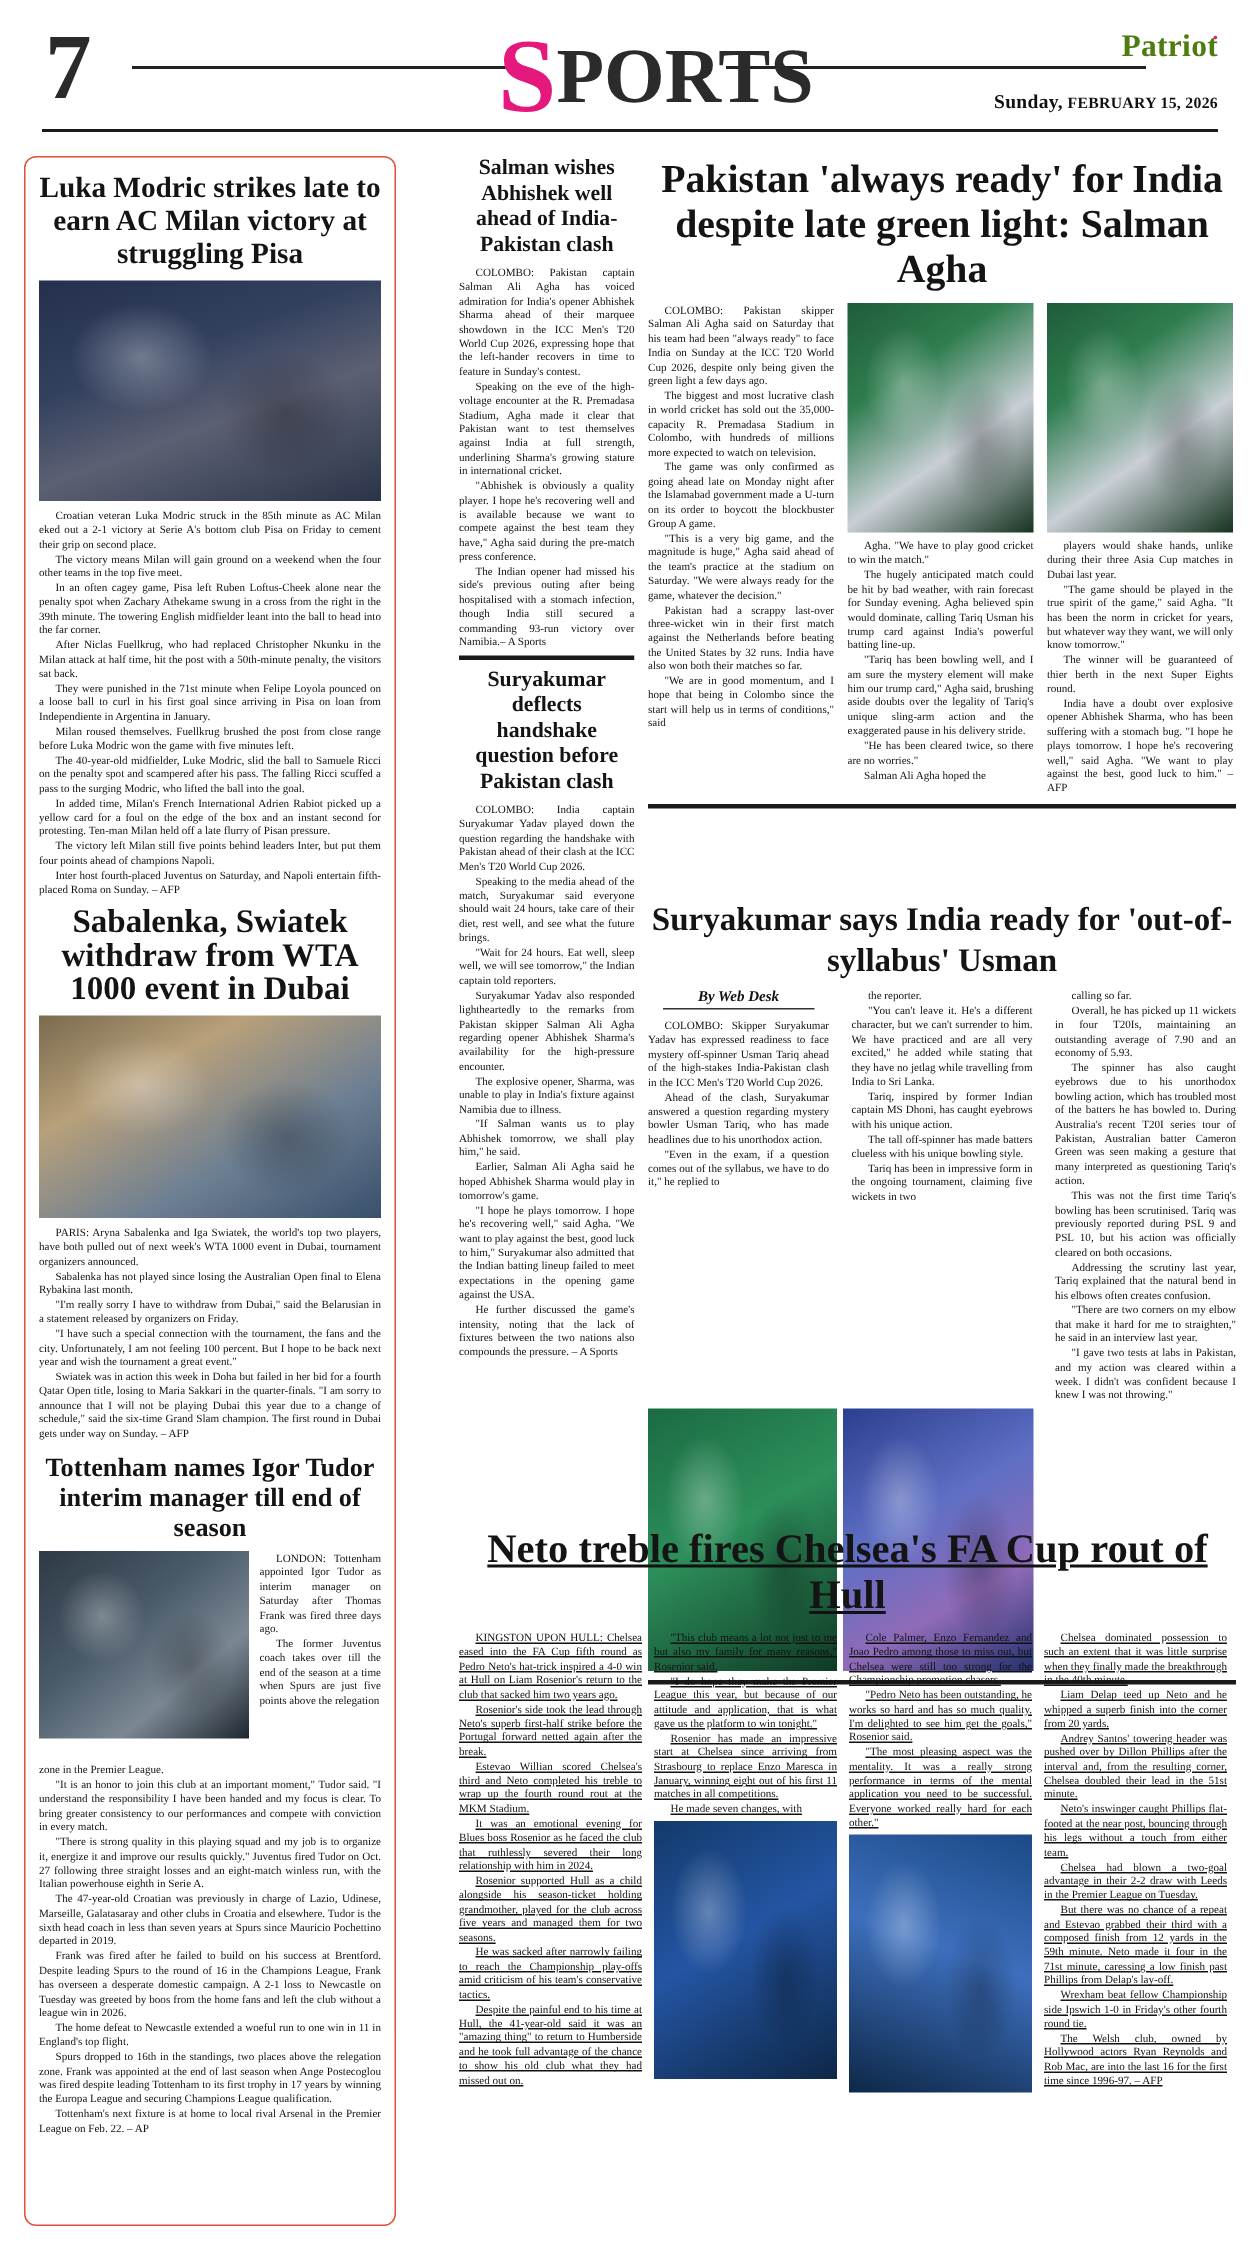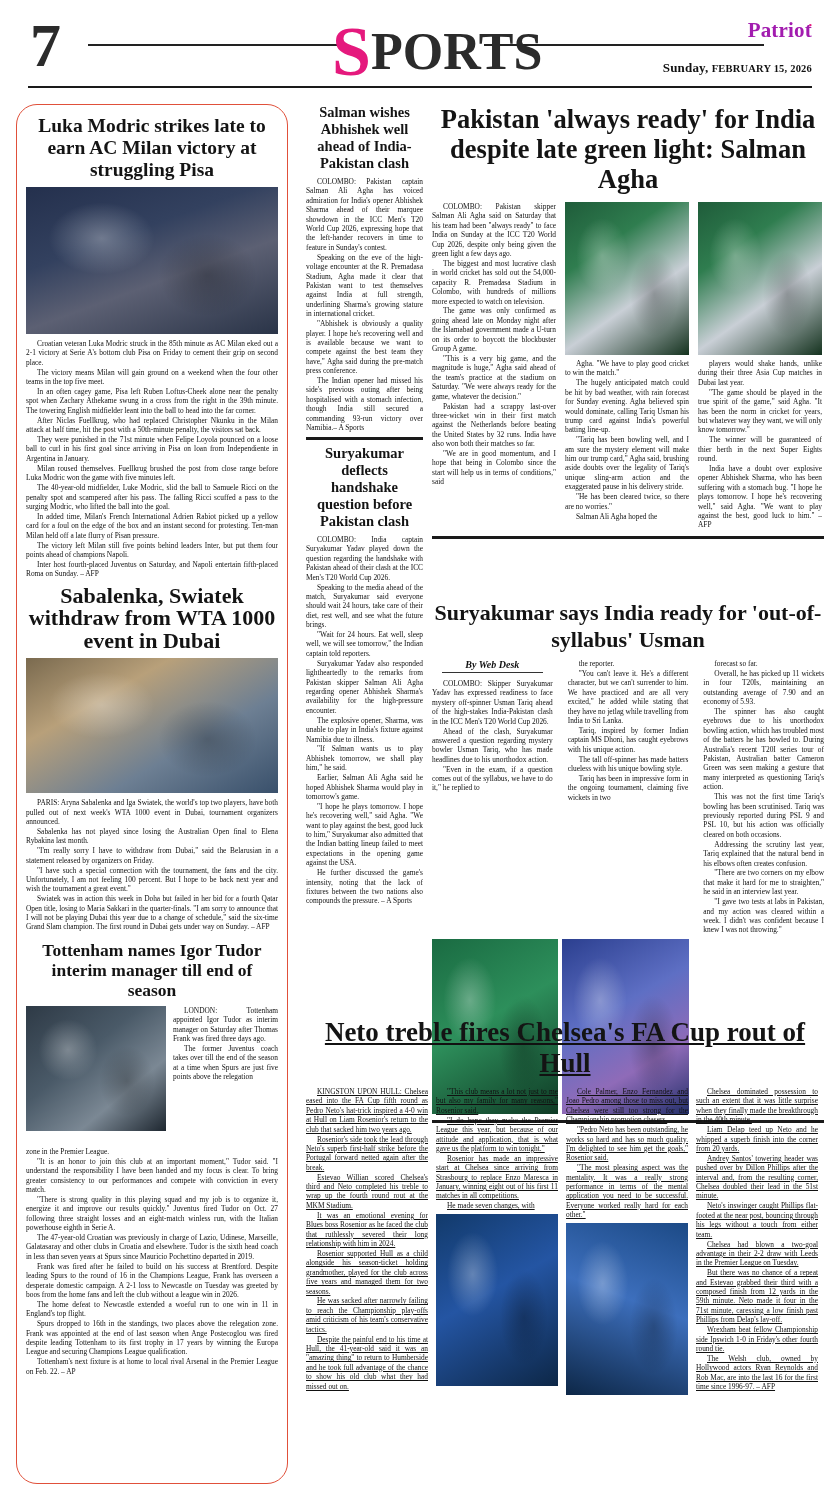--- a/index.html
+++ b/index.html
@@ -35,21 +35,21 @@
     white-space:nowrap;
   }
   .sports-word .drop {
     color:#e5197d; font-size:70px; line-height:52px; vertical-align:-6px;
   }
   .brand {
     position:absolute; right:14px; top:20px; text-align:right;
   }
   .brand .brand-name {
     font-size:21px; font-weight:700; font-family:"Liberation Serif", serif;
-    letter-spacing:.2px; color:#a21caf;
+    letter-spacing:.2px; color:#4d7c0f;
   }
   .brand .brand-name::before{
     content:"\2022"; color:#e5197d; font-size:9px; display:block;
     margin-bottom:-12px; margin-left:6px;
   }
   .dateline {
     position:absolute; right:14px; top:60px;
     font-size:11.5px; font-weight:700; font-family:"Liberation Serif", serif;
     letter-spacing:.2px; white-space:nowrap;text-align:center;
   }
@@ -71,22 +71,22 @@
   .photo::after{
     content:""; position:absolute; inset:0;
     background:
       radial-gradient(closest-side at 30% 35%, rgba(255,255,255,.30), rgba(255,255,255,0) 70%),
       radial-gradient(closest-side at 72% 60%, rgba(0,0,0,.25), rgba(0,0,0,0) 70%);
   }
   .thick-rule { height:2.5px; background:#1a1a1a; margin:5px 0 5px; }
 
   
   .left-box {
-    position:absolute; left:16px; top:104px; width:272px; height:1380px;
-    border:1.6px solid #e0503a; border-radius:21px;
+    position:absolute; left:16px; top:104px; width:248px; height:1380px;
+    border:1.6px solid #e0503a; border-radius:8px;
     padding:8px 9px 6px 9px; overflow:hidden; background:#fff;
   }
   .left-box .hl1 { font-size:19.5px; line-height:22px; margin:2px 0 6px; }
   .left-box .hl2 { font-size:22px; line-height:22.5px; margin:6px 0 6px; }
   .left-box .hl3 { font-size:17.5px; line-height:20px; margin:8px 0 6px; }
   .ph-milan { width:100%; height:147px;
     background:linear-gradient(160deg,#24304d 0%,#33415f 35%,#5c6073 60%,#2a3448 100%); }
   .ph-tennis { width:100%; height:135px;
     background:linear-gradient(150deg,#7a6a4f 0%,#b8a07a 30%,#6d7f93 65%,#39506b 100%); }
   .tudor-wrap { display:flex; gap:7px; }
@@ -225,21 +225,21 @@
       <p>He further discussed the game's intensity, noting that the lack of fixtures between the two nations also compounds the pressure. – A Sports</p>
     </div>
   </div>
 
   <div class="pak-sec">
     <div class="hl hl-main">Pakistan 'always ready' for India despite late green light: Salman Agha</div>
     <div class="pak-cols">
       <div class="c">
         <div class="body-txt">
           <p>COLOMBO: Pakistan skipper Salman Ali Agha said on Saturday that his team had been "always ready" to face India on Sunday at the ICC T20 World Cup 2026, despite only being given the green light a few days ago.</p>
-          <p>The biggest and most lucrative clash in world cricket has sold out the 54,000-capacity R. Premadasa Stadium in Colombo, with hundreds of millions more expected to watch on television.</p>
+          <p>The biggest and most lucrative clash in world cricket has sold out the 35,000-capacity R. Premadasa Stadium in Colombo, with hundreds of millions more expected to watch on television.</p>
           <p>The game was only confirmed as going ahead late on Monday night after the Islamabad government made a U-turn on its order to boycott the blockbuster Group A game.</p>
           <p>"This is a very big game, and the magnitude is huge," Agha said ahead of the team's practice at the stadium on Saturday. "We were always ready for the game, whatever the decision."</p>
           <p>Pakistan had a scrappy last-over three-wicket win in their first match against the Netherlands before beating the United States by 32 runs. India have also won both their matches so far.</p>
           <p>"We are in good momentum, and I hope that being in Colombo since the start will help us in terms of conditions," said</p>
         </div>
       </div>
       <div class="c">
         <div class="photo ph-agha"></div>
         <div class="body-txt">
           <p>Agha. "We have to play good cricket to win the match."</p>
@@ -277,21 +277,21 @@
         <div class="body-txt">
           <p>the reporter.</p>
           <p>"You can't leave it. He's a different character, but we can't surrender to him. We have practiced and are all very excited," he added while stating that they have no jetlag while travelling from India to Sri Lanka.</p>
           <p>Tariq, inspired by former Indian captain MS Dhoni, has caught eyebrows with his unique action.</p>
           <p>The tall off-spinner has made batters clueless with his unique bowling style.</p>
           <p>Tariq has been in impressive form in the ongoing tournament, claiming five wickets in two</p>
         </div>
       </div>
       <div class="c">
         <div class="body-txt">
-          <p>forecast so far.</p>
+          <p>calling so far.</p>
           <p>Overall, he has picked up 11 wickets in four T20Is, maintaining an outstanding average of 7.90 and an economy of 5.93.</p>
           <p>The spinner has also caught eyebrows due to his unorthodox bowling action, which has troubled most of the batters he has bowled to. During Australia's recent T20I series tour of Pakistan, Australian batter Cameron Green was seen making a gesture that many interpreted as questioning Tariq's action.</p>
           <p>This was not the first time Tariq's bowling has been scrutinised. Tariq was previously reported during PSL 9 and PSL 10, but his action was officially cleared on both occasions.</p>
           <p>Addressing the scrutiny last year, Tariq explained that the natural bend in his elbows often creates confusion.</p>
           <p>"There are two corners on my elbow that make it hard for me to straighten," he said in an interview last year.</p>
           <p>"I gave two tests at labs in Pakistan, and my action was cleared within a week. I didn't was confident because I knew I was not throwing."</p>
         </div>
       </div>
     </div>
     <div class="ph-pair">

